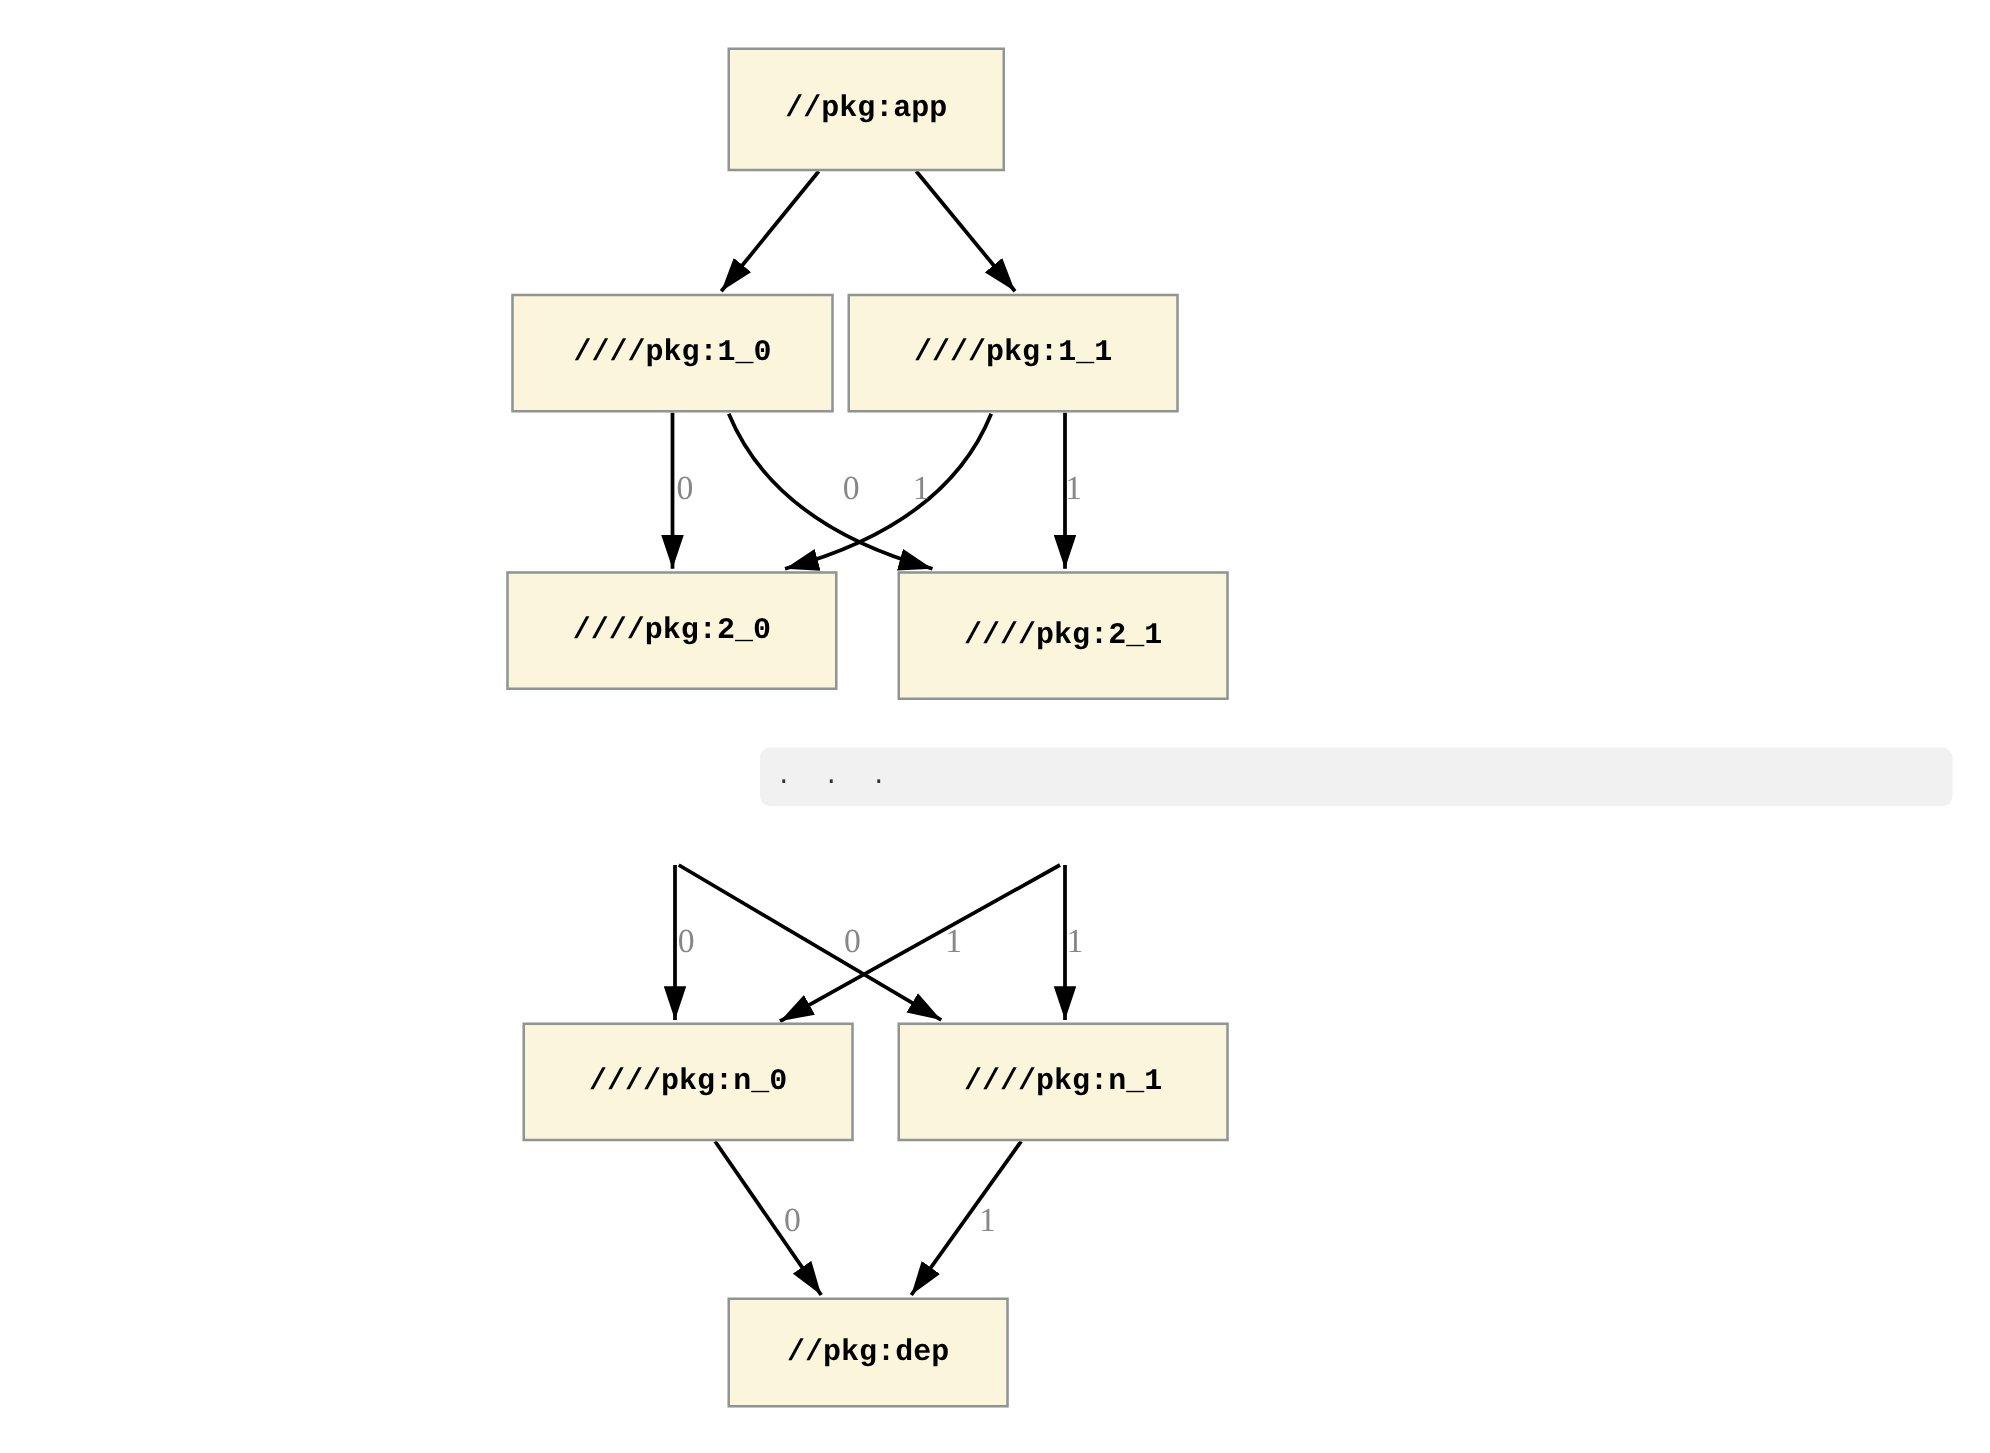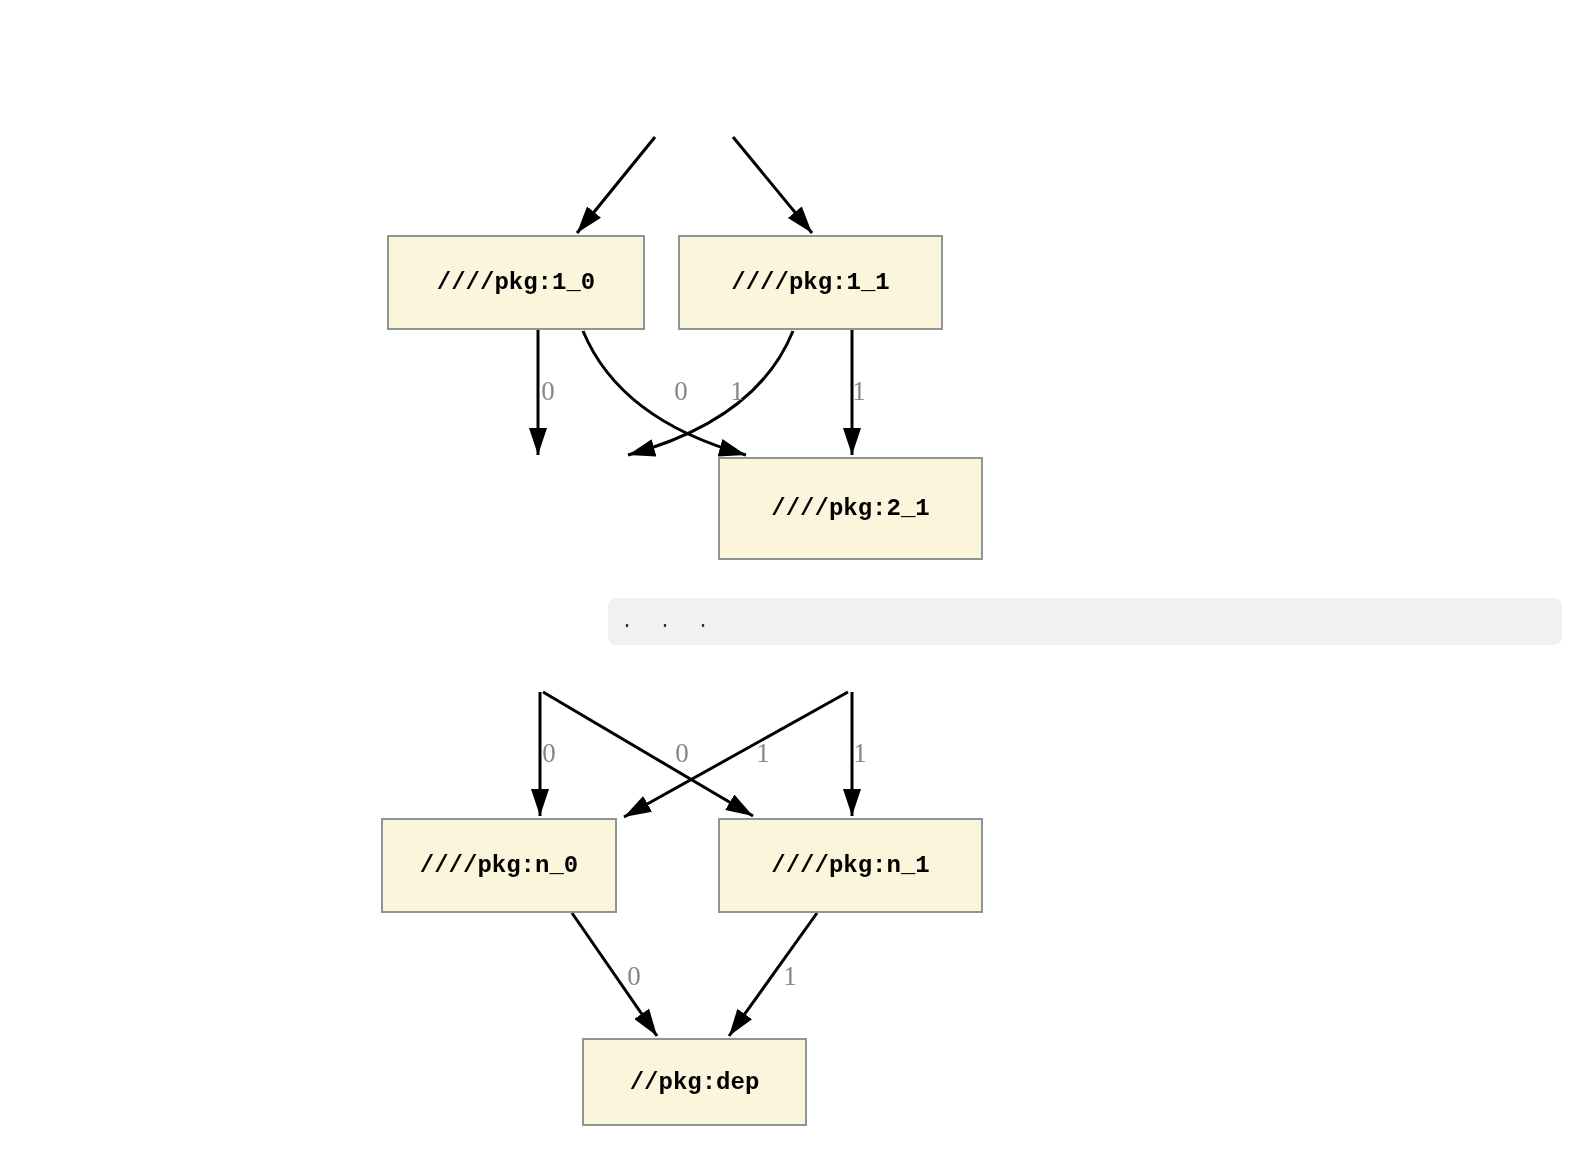--- a/index.html
+++ b/index.html
@@ -79,35 +79,41 @@
     <path class="edge" marker-end="url(#arrow)" d="M583,331 Q620,420 746,455"></path>
     <path class="edge" marker-end="url(#arrow)" d="M852,330 L852,455"></path>
     <path class="edge" marker-end="url(#arrow)" d="M540,692 L540,816"></path>
     <path class="edge" marker-end="url(#arrow)" d="M848,692 L624,817"></path>
     <path class="edge" marker-end="url(#arrow)" d="M543,692 L753,816"></path>
     <path class="edge" marker-end="url(#arrow)" d="M852,692 L852,816"></path>
     <path class="edge" marker-end="url(#arrow)" d="M572,913 L657,1036"></path>
     <path class="edge" marker-end="url(#arrow)" d="M817,913 L729,1036"></path>
   </svg>
 
-  <div class="node" style="left:387px;top:235px;width:258px;height:95px">
+  <div class="node" style="left:582px;top:38px;width:222px;height:99px">
+    <span class="node-label">//pkg:app</span>
+  </div>
+  <div class="node" style="left:409px;top:235px;width:258px;height:95px">
     <span class="node-label">////pkg:1_0</span>
   </div>
   <div class="node" style="left:678px;top:235px;width:265px;height:95px">
     <span class="node-label">////pkg:1_1</span>
+  </div>
+  <div class="node" style="left:405px;top:457px;width:265px;height:95px">
+    <span class="node-label">////pkg:2_0</span>
   </div>
   <div class="node" style="left:718px;top:457px;width:265px;height:103px">
     <span class="node-label">////pkg:2_1</span>
   </div>
 
   <div class="ellipsis-bar">
     <span class="ellipsis-text">. . .</span>
   </div>
 
-  <div class="node" style="left:381px;top:818px;width:236px;height:95px">
+  <div class="node" style="left:418px;top:818px;width:265px;height:95px">
     <span class="node-label">////pkg:n_0</span>
   </div>
   <div class="node" style="left:718px;top:818px;width:265px;height:95px">
     <span class="node-label">////pkg:n_1</span>
   </div>
   <div class="node" style="left:582px;top:1038px;width:225px;height:88px">
     <span class="node-label">//pkg:dep</span>
   </div>
 
   <span class="edge-label" style="left:548px;top:391px">0</span>

